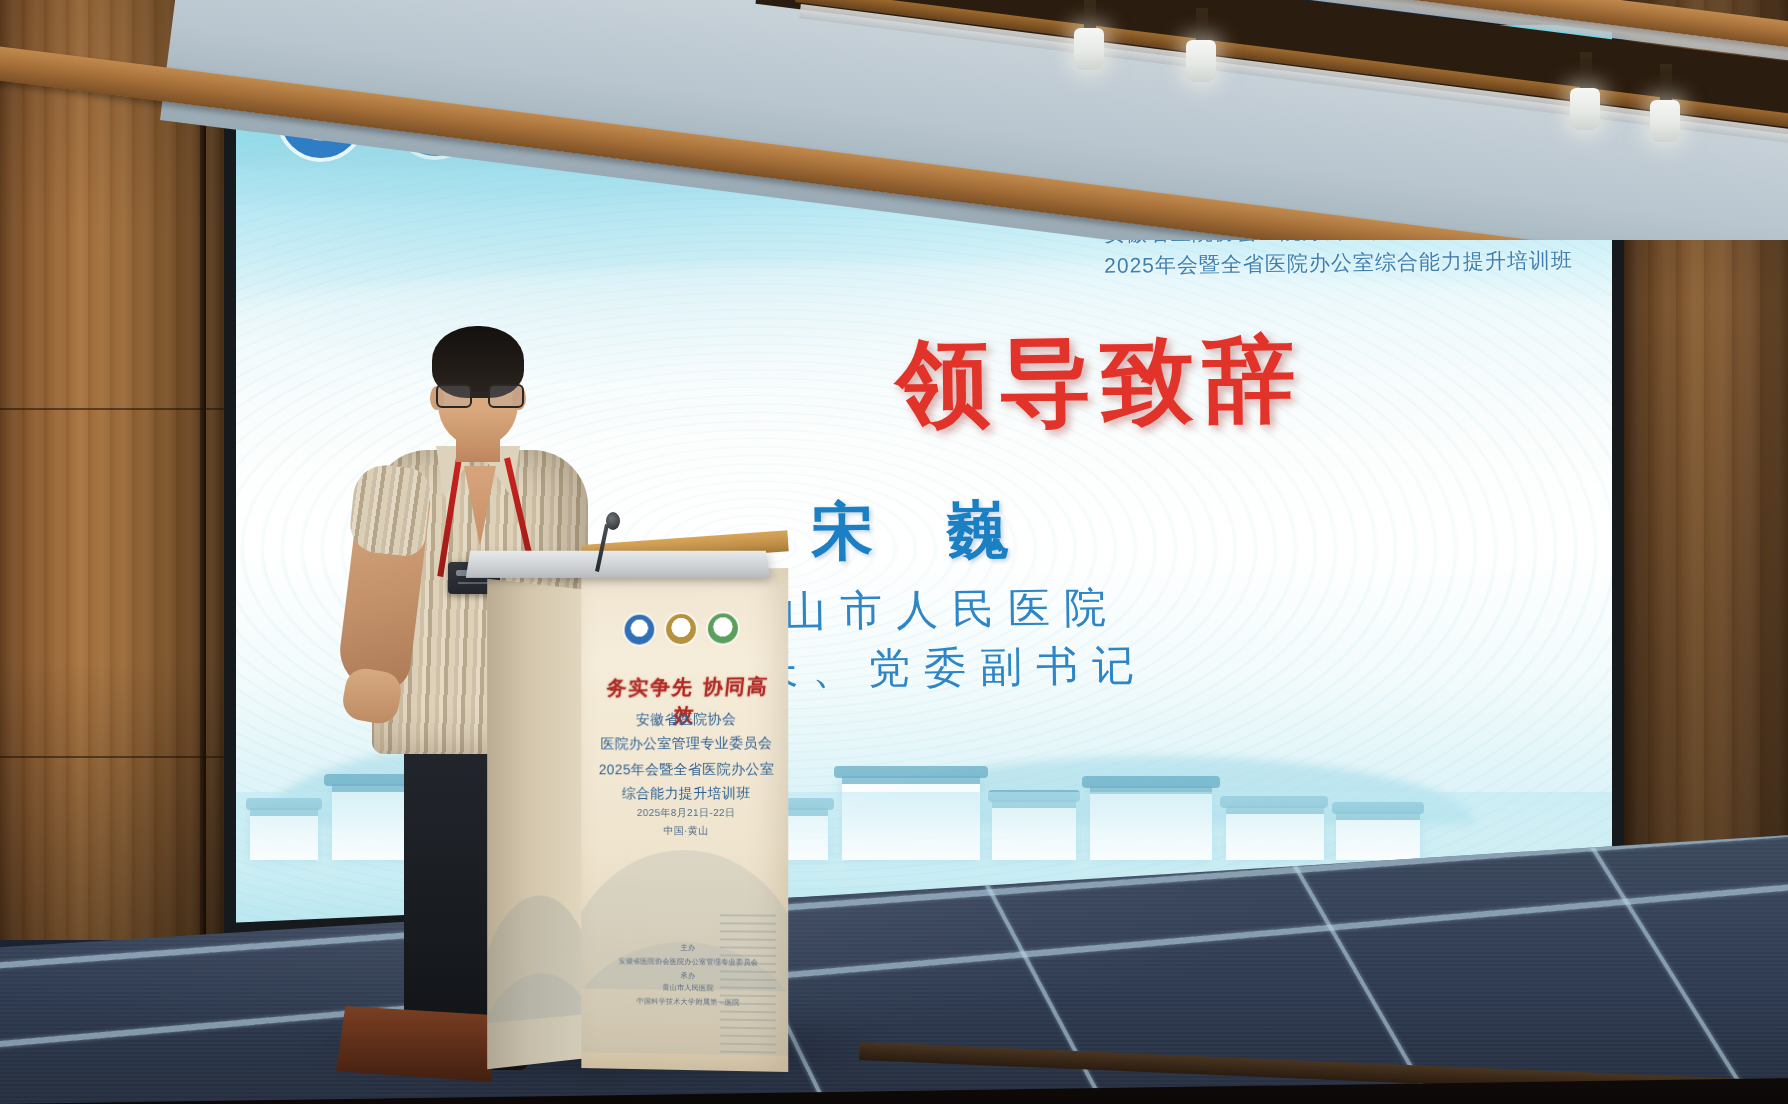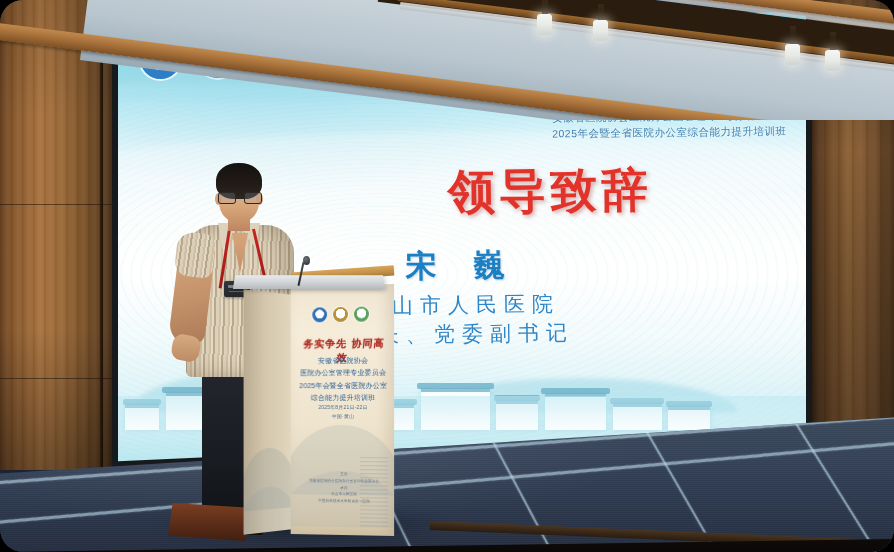--- a/index.html
+++ b/index.html
@@ -3,21 +3,20 @@
 <meta charset="utf-8">
 <style>
   html,body{margin:0;padding:0;background:#000;}
   body{font-family:"Liberation Sans","DejaVu Sans",sans-serif;}
 
   #stage{
     position:relative;
     width:894px;height:552px;
     overflow:hidden;
     background:#1b2430;
-    border-radius:23px;
   }
 
   
   .wall-left{
     position:absolute;left:0;top:0;width:118px;height:470px;
     background:
       linear-gradient(90deg,#6b4423 0%,#8a5a2e 12%,#a8733f 34%,#9b6a39 52%,#7a5129 72%,#5d3d1f 88%,#3c2814 100%);
     z-index:3;
   }
   .wall-left:before{

